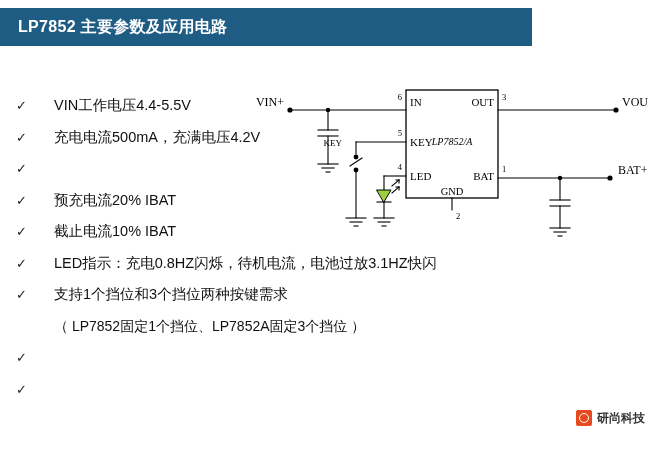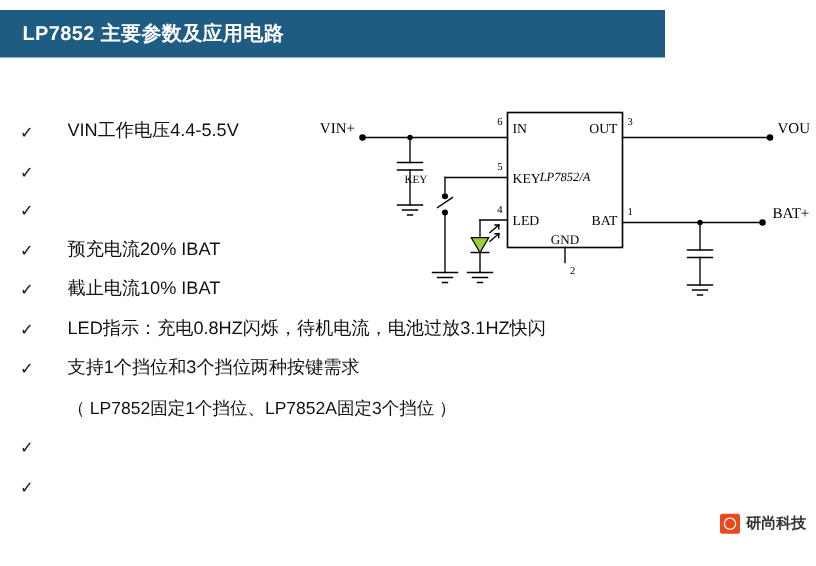--- a/index.html
+++ b/index.html
@@ -80,21 +80,20 @@
   }
   .schematic svg {
     display: block;
   }
   
   .logo {
     position: absolute;
     right: 8px;
     bottom: 10px;
     display: flex;
-    align-items: center;
   }
   .logo-mark {
     width: 16px;
     height: 16px;
     background: #e8491d;
     border-radius: 2px;
     margin-right: 5px;
     position: relative;
   }
   .logo-mark::after {
@@ -123,20 +122,21 @@
     <div class="title-text">LP7852 主要参数及应用电路</div>
   </div>
 
   <div class="bullets">
     <div class="bullet-row">
       <span class="bullet-mark">✓</span>
       <span class="bullet-text">VIN工作电压4.4-5.5V</span>
     </div>
     <div class="bullet-row">
       <span class="bullet-mark">✓</span>
+      <span class="bullet-text">充电电流500mA，充满电压4.2V</span>
     </div>
     <div class="bullet-row">
       <span class="bullet-mark">✓</span>
     </div>
     <div class="bullet-row">
       <span class="bullet-mark">✓</span>
       <span class="bullet-text">预充电流20% IBAT</span>
     </div>
     <div class="bullet-row">
       <span class="bullet-mark">✓</span>

